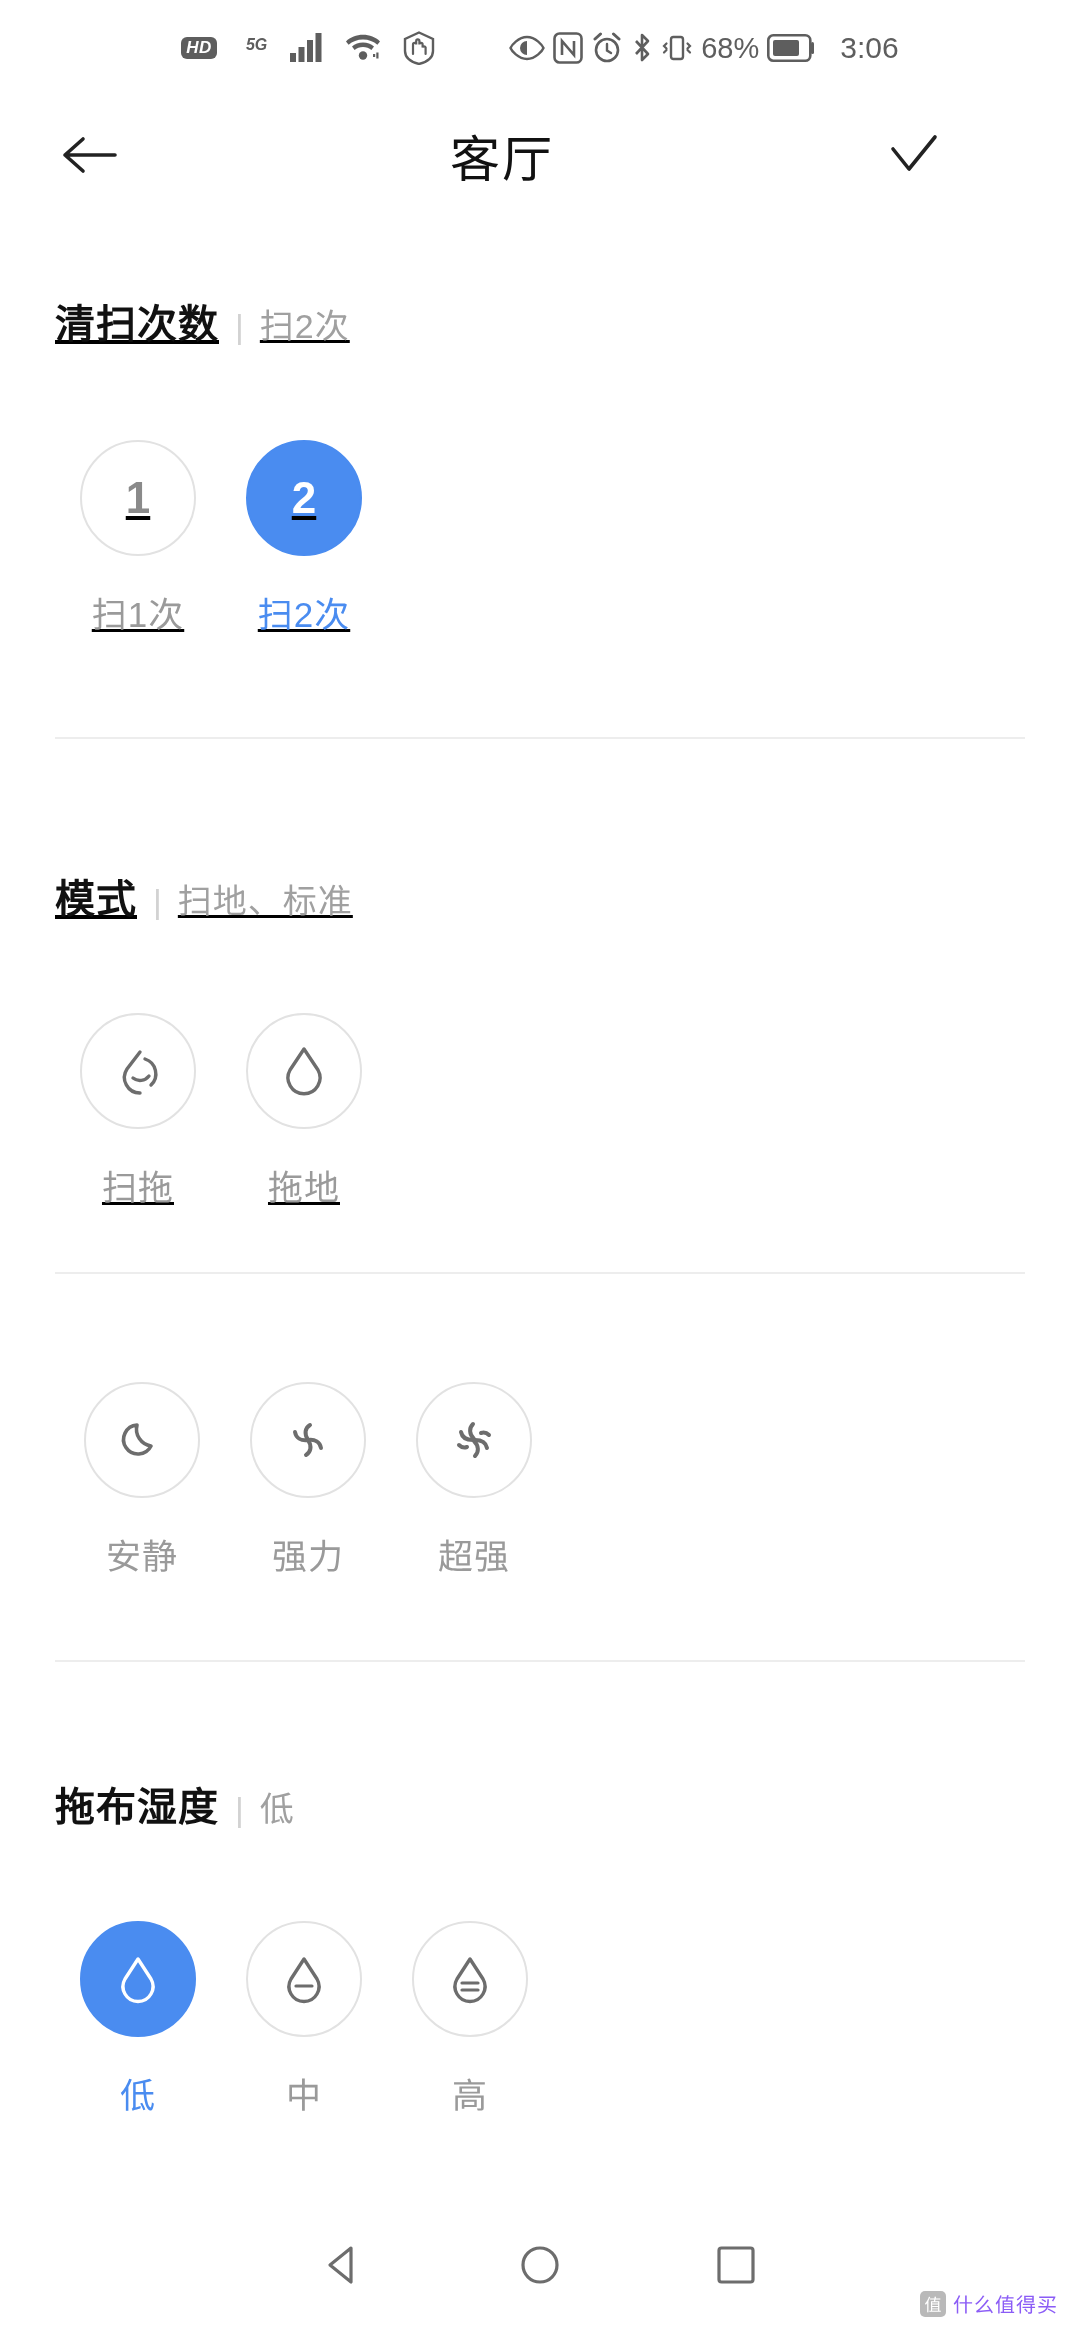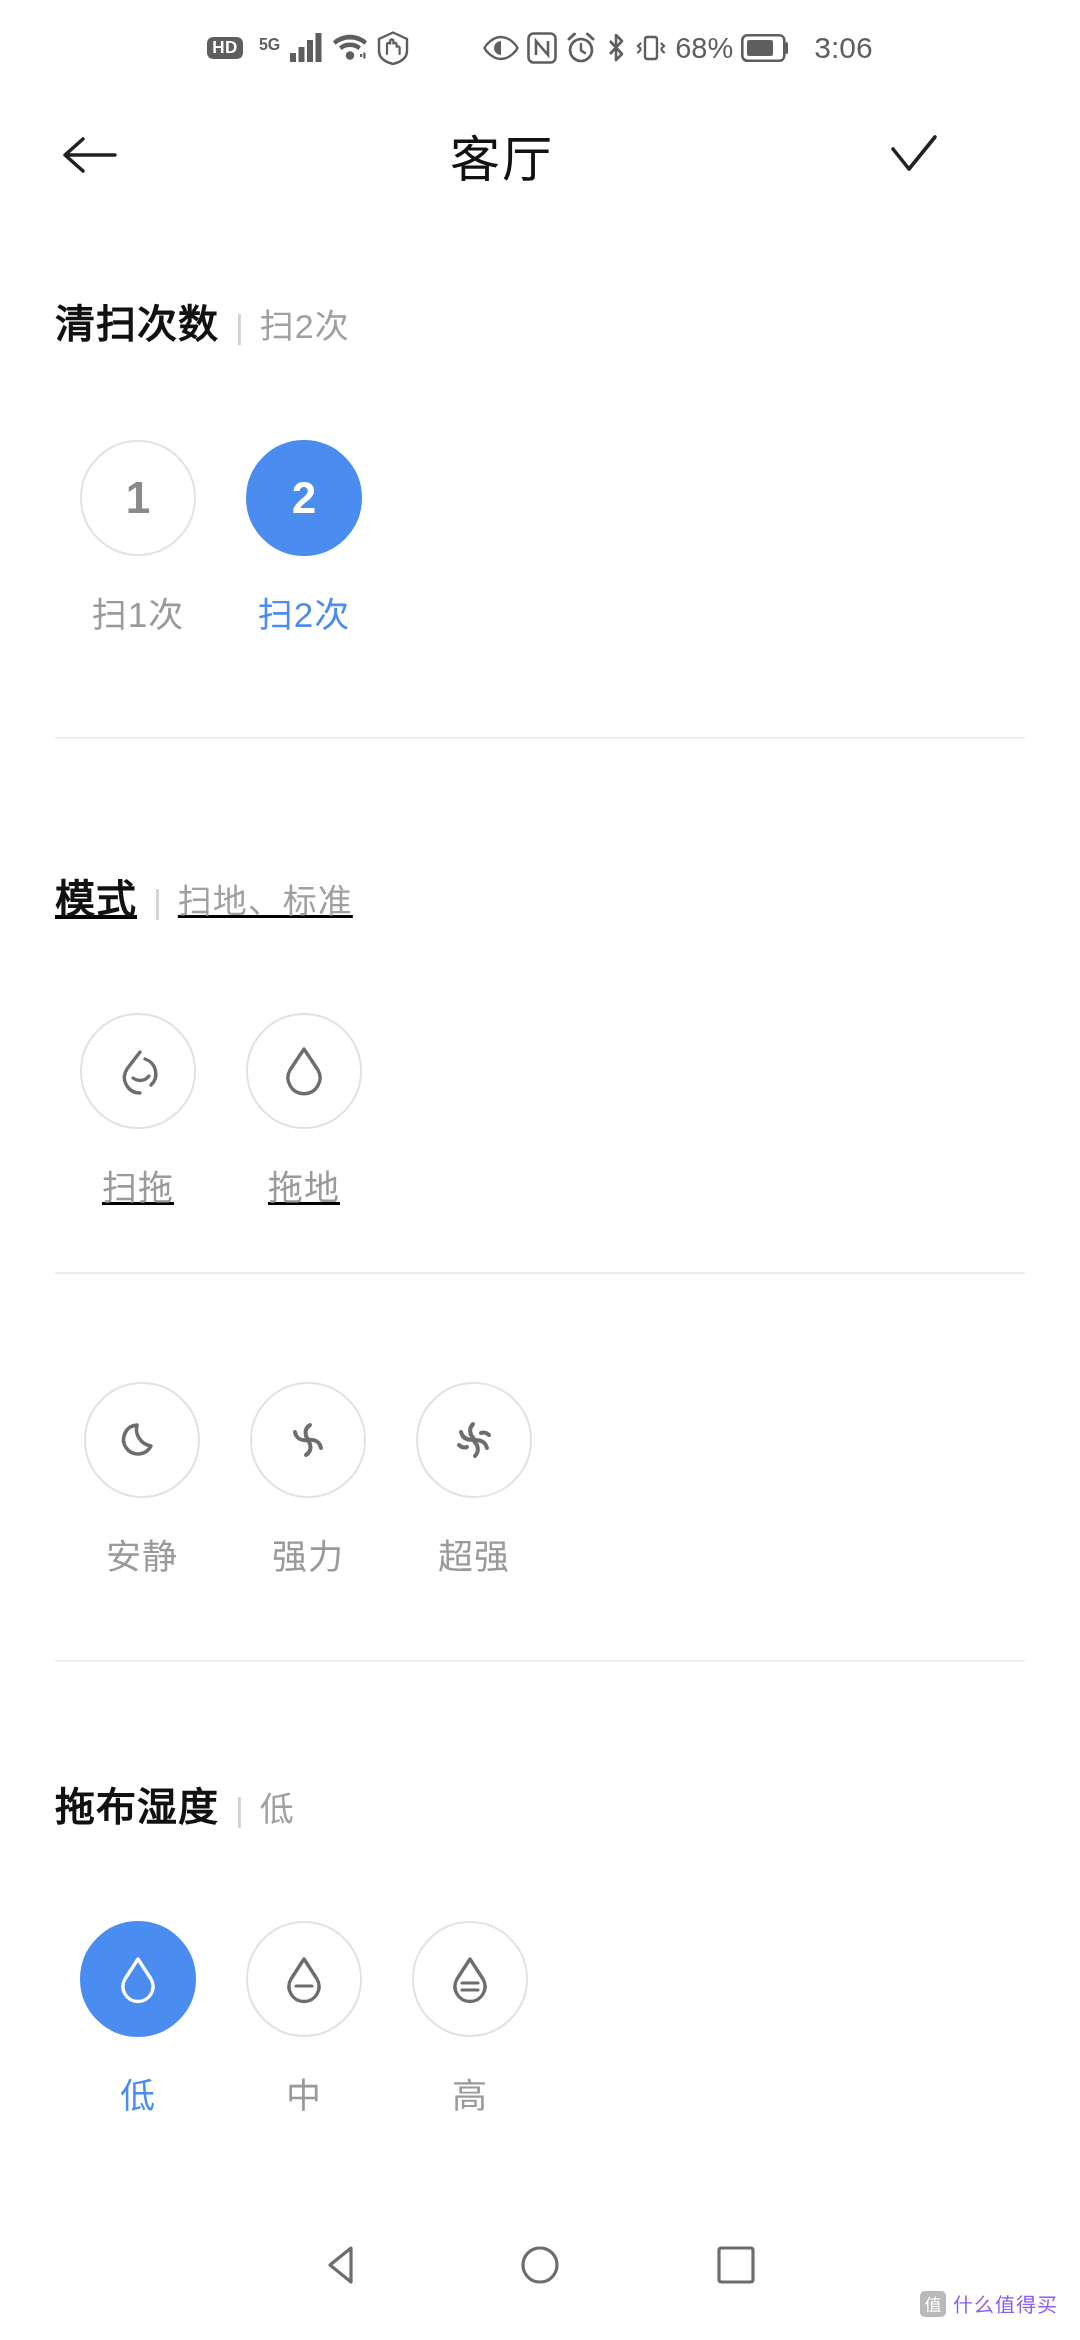--- a/index.html
+++ b/index.html
@@ -12,21 +12,21 @@
   }
   .screen { position:relative; width:1080px; height:2340px; background:#fff; }
 
   
   .statusbar {
     position:absolute; top:0; left:0; width:1080px; height:96px;
     display:flex; align-items:center; justify-content:center;
     color:#5e5e5e;
   }
   .sb-left, .sb-right { display:flex; align-items:center; }
-  .sb-left { gap:9px; margin-right:74px; }
+  .sb-left { gap:22px; margin-right:74px;font-style:italic; }
   .sb-right { gap:8px;align-items:center; }
 
   .hd-badge {
     display:inline-flex; align-items:center; justify-content:center;
     background:#5e5e5e; color:#fff; border-radius:6px;
     font-size:17px; font-weight:700; letter-spacing:.5px;
     padding:2px 5px 3px 5px; line-height:1;
   }
   .fiveg {
     font-size:16px; font-weight:700; line-height:1;
@@ -171,21 +171,21 @@
     <div class="hdr-title">客厅</div>
     <div class="hdr-btn">
       <span>
         <svg width="58" height="44" viewBox="0 0 58 44">
           <path d="M8 16 24 36 50 4" fill="none" stroke="#222" stroke-width="3.6" stroke-linecap="round" stroke-linejoin="round"></path>
         </svg>
       </span>
     </div>
   </div>
 
-  <div class="section" style="position:absolute; top:282px; left:0; width:1080px;">
+  <div class="section" style="position:absolute; top:282px; left:0; width:1080px;text-decoration:underline;">
     <div class="sec-head">
       <span class="sec-title">清扫次数</span>
       <span class="sec-sep">|</span>
       <span class="sec-sub">扫2次</span>
     </div>
 
     <div class="opt-row" style="margin-top:90px;">
       <div class="opt">
         <div class="circle">
           <span class="num">1</span>

